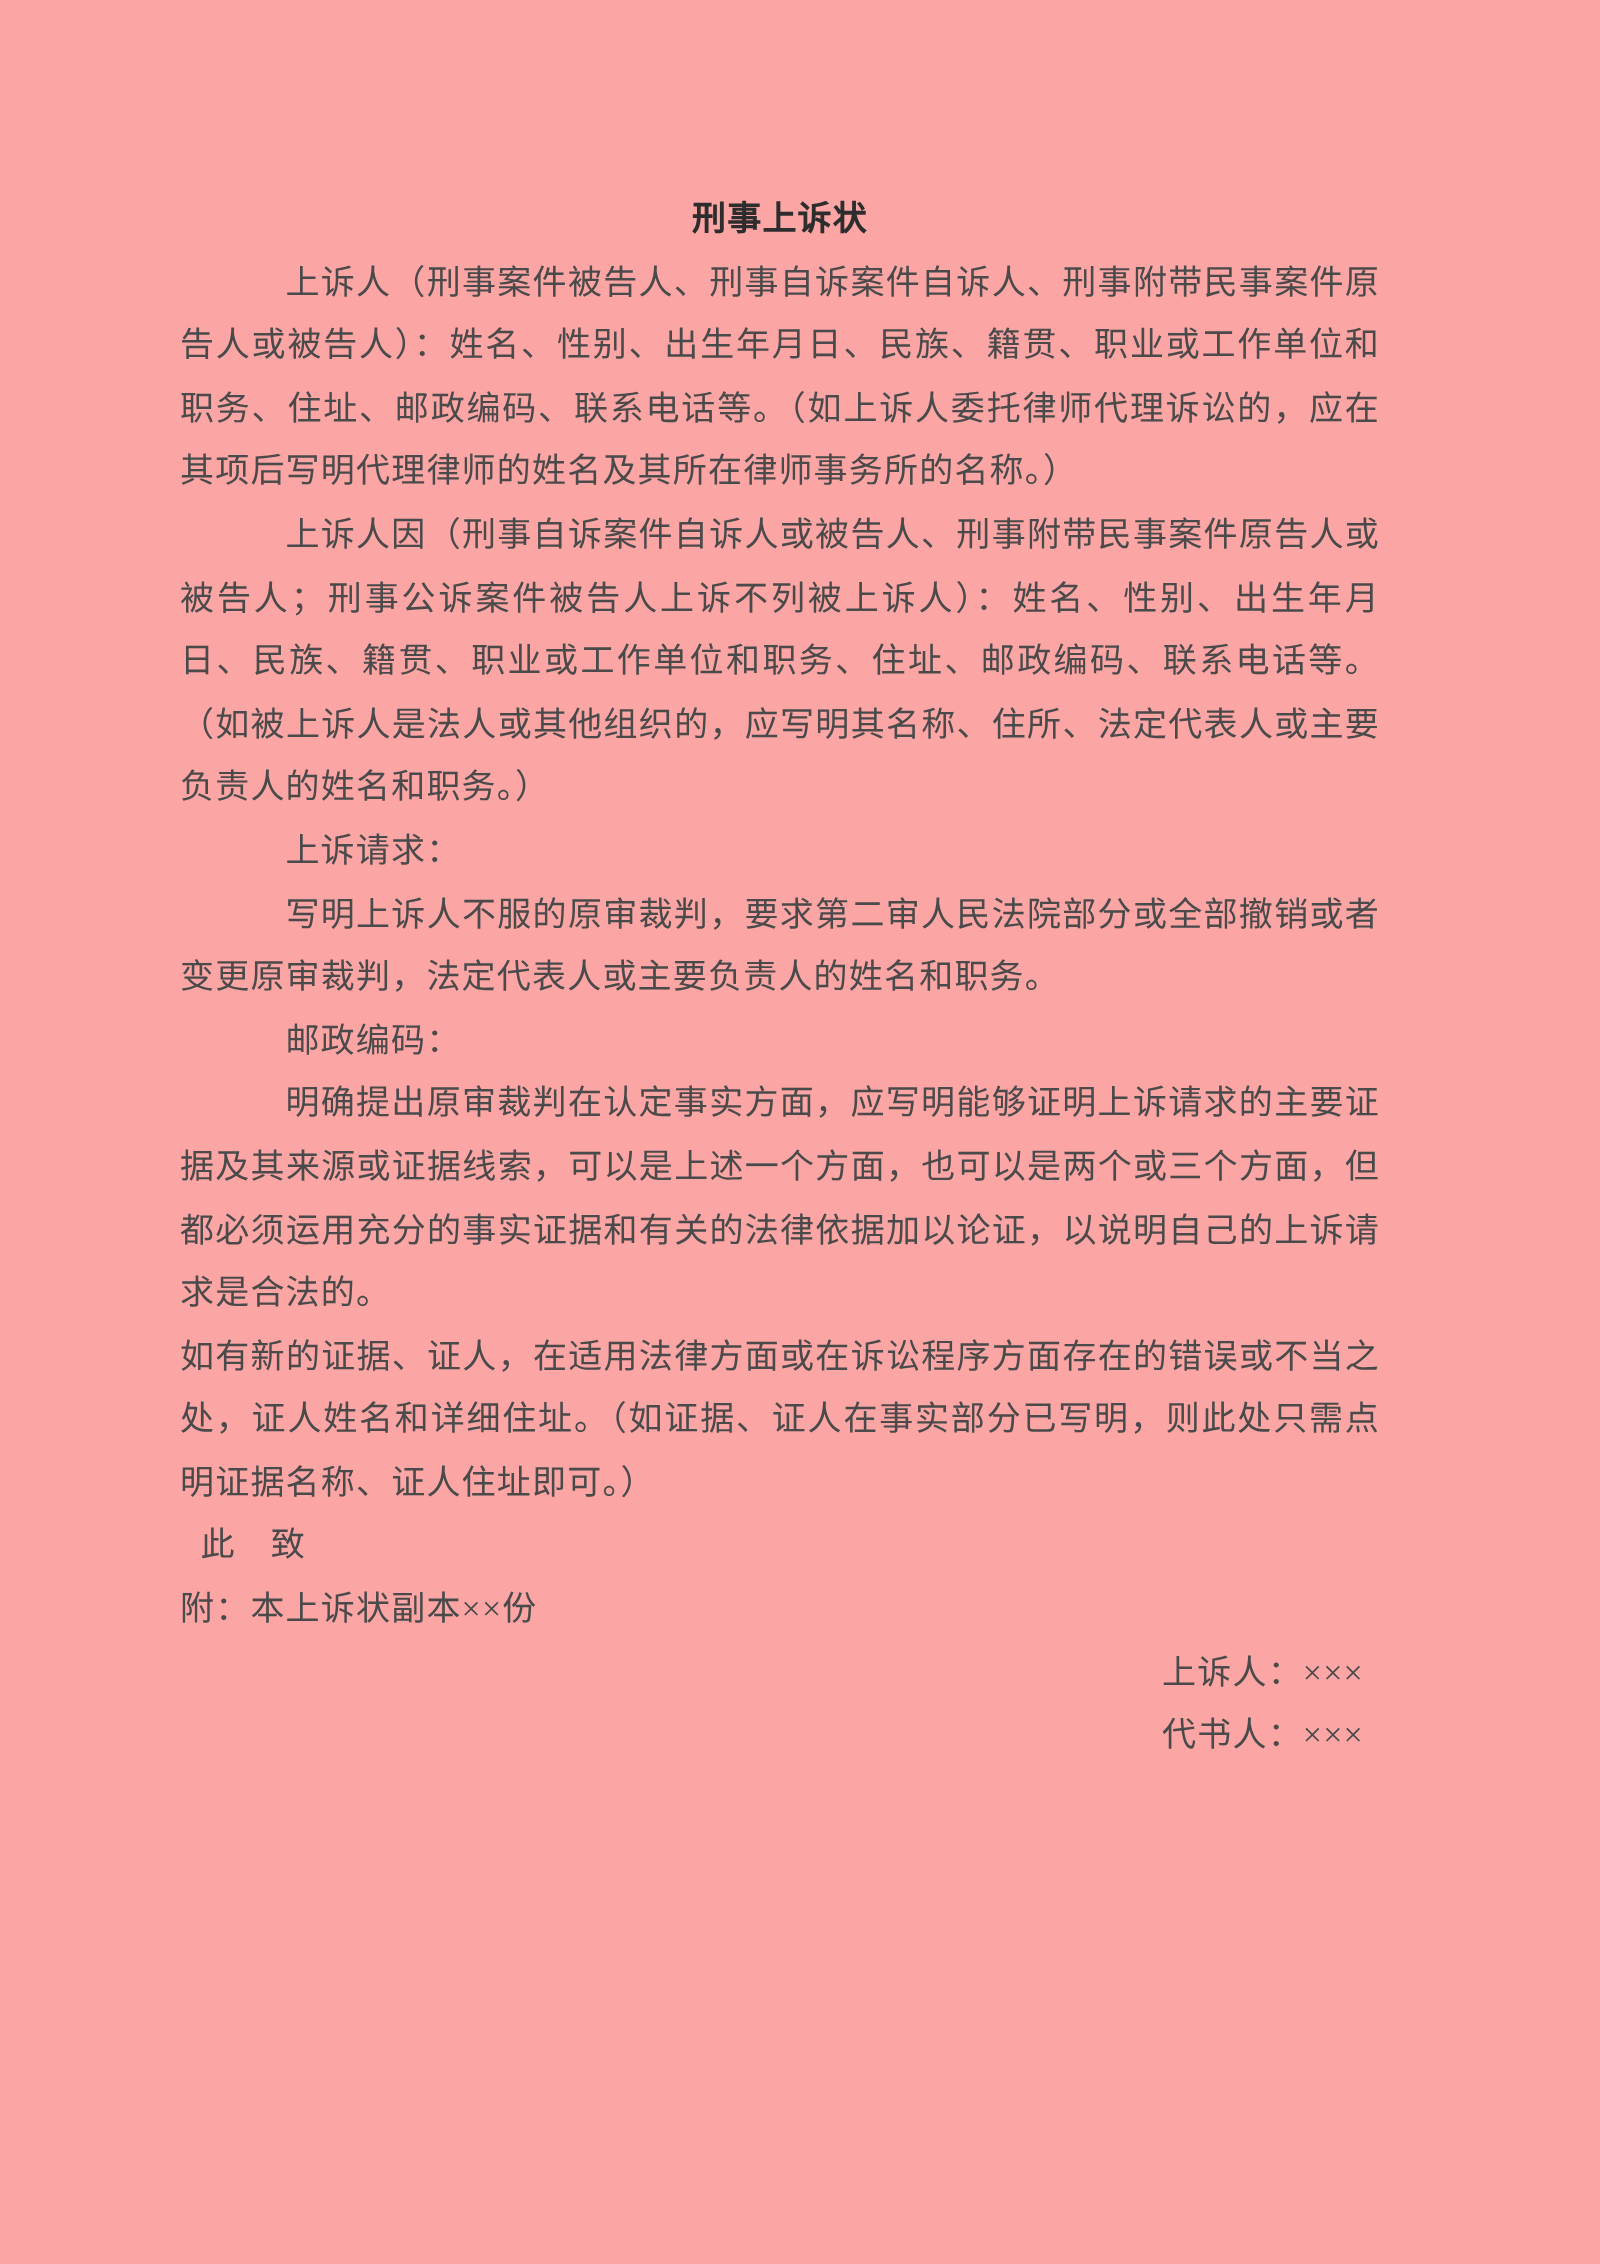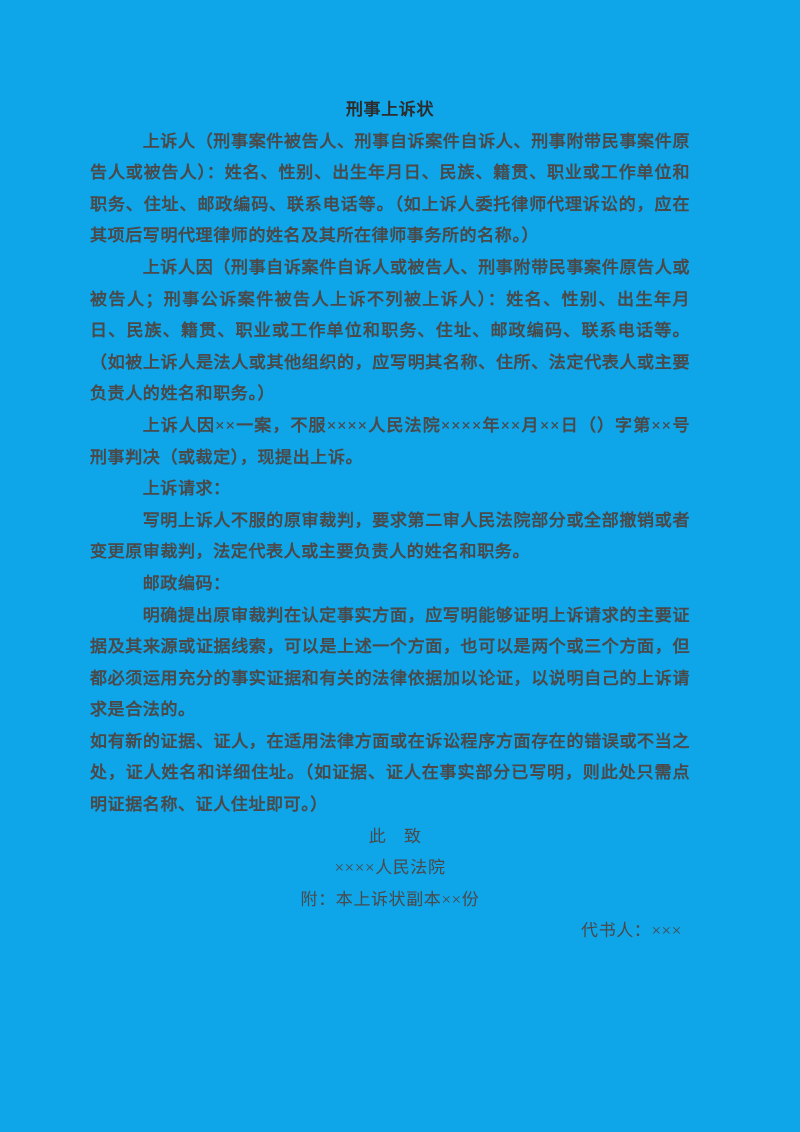--- a/index.html
+++ b/index.html
@@ -7,39 +7,37 @@
   body {
     width: 800px;
     height: 1132px;
     background: #ffffff;
     font-family: "Liberation Serif", "DejaVu Serif", serif;
   }
   .page {
     width: 800px;
     height: 1132px;
     padding: 94px 110px 30px 90px;
-    background: #0ea5e9;
+    background: #fca5a5;
     color: #4a4a4a;
   }
   .line {
     margin: 0;
     font-size: 17px;
     line-height: 31.6px;
     letter-spacing: 0.6px;
     font-weight: normal;
-    text-align: center;
   }
   .title {
     text-align: center;
     font-weight: bold;
     color: #2d2d2d;
   }
   .body-para {
     text-align: justify;
-    font-weight: bold;
   }
   .indent {
     text-indent: 3.1em;
   }
   .salute {
     padding-left: 0.6em;
   }
   .sig {
     text-align: right;
     padding-right: 8px;
@@ -48,34 +46,33 @@
 </head>
 <body>
 
 <div class="page">
   <h1 class="line title"><span>刑事上诉状</span></h1>
 
   <p class="line body-para indent">上诉人（刑事案件被告人、刑事自诉案件自诉人、刑事附带民事案件原告人或被告人）：姓名、性别、出生年月日、民族、籍贯、职业或工作单位和职务、住址、邮政编码、联系电话等。（如上诉人委托律师代理诉讼的，应在其项后写明代理律师的姓名及其所在律师事务所的名称。）</p>
 
   <p class="line body-para indent">上诉人因（刑事自诉案件自诉人或被告人、刑事附带民事案件原告人或被告人；刑事公诉案件被告人上诉不列被上诉人）：姓名、性别、出生年月日、民族、籍贯、职业或工作单位和职务、住址、邮政编码、联系电话等。（如被上诉人是法人或其他组织的，应写明其名称、住所、法定代表人或主要负责人的姓名和职务。）</p>
 
-  <p class="line body-para indent">上诉人因××一案，不服××××人民法院××××年××月××日（）字第××号刑事判决（或裁定），现提出上诉。</p>
 
   <p class="line body-para indent">上诉请求：</p>
 
   <p class="line body-para indent">写明上诉人不服的原审裁判，要求第二审人民法院部分或全部撤销或者变更原审裁判，法定代表人或主要负责人的姓名和职务。</p>
 
   <p class="line body-para indent">邮政编码：</p>
 
   <p class="line body-para indent">明确提出原审裁判在认定事实方面，应写明能够证明上诉请求的主要证据及其来源或证据线索，可以是上述一个方面，也可以是两个或三个方面，但都必须运用充分的事实证据和有关的法律依据加以论证，以说明自己的上诉请求是合法的。</p>
 
 
   <p class="line body-para">如有新的证据、证人，在适用法律方面或在诉讼程序方面存在的错误或不当之处，证人姓名和详细住址。（如证据、证人在事实部分已写明，则此处只需点明证据名称、证人住址即可。）</p>
 
   <p class="line salute">此　致</p>
 
-  <p class="line">××××人民法院</p>
 
   <p class="line">附：本上诉状副本××份</p>
 
+  <p class="line sig">上诉人：×××</p>
 
   <p class="line sig">代书人：×××</p>
 </div>
 
 </body></html>

